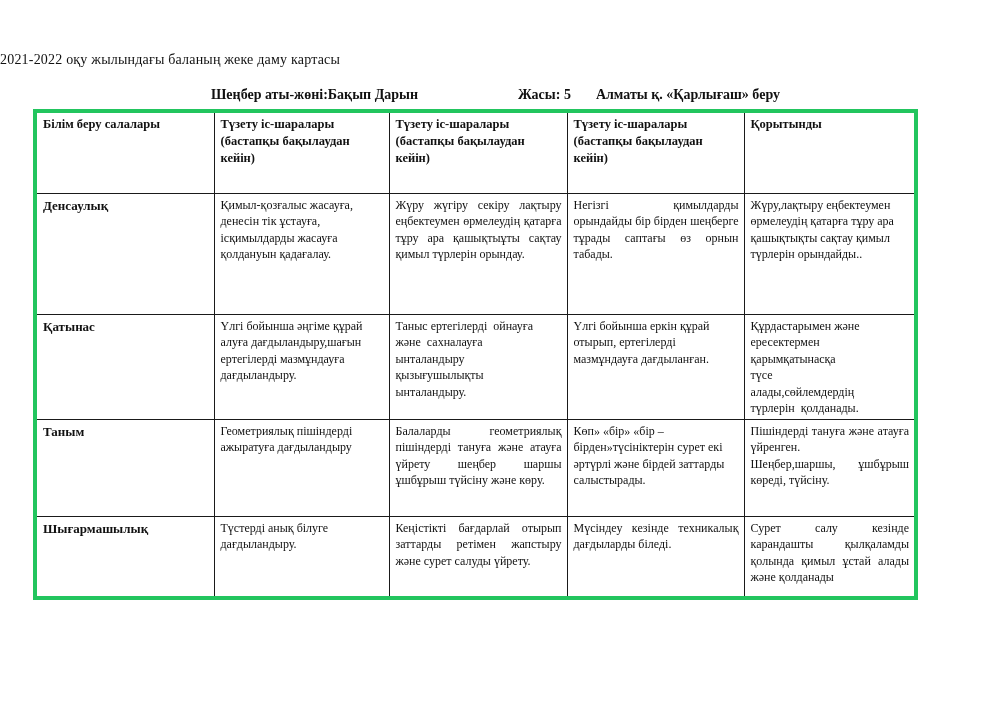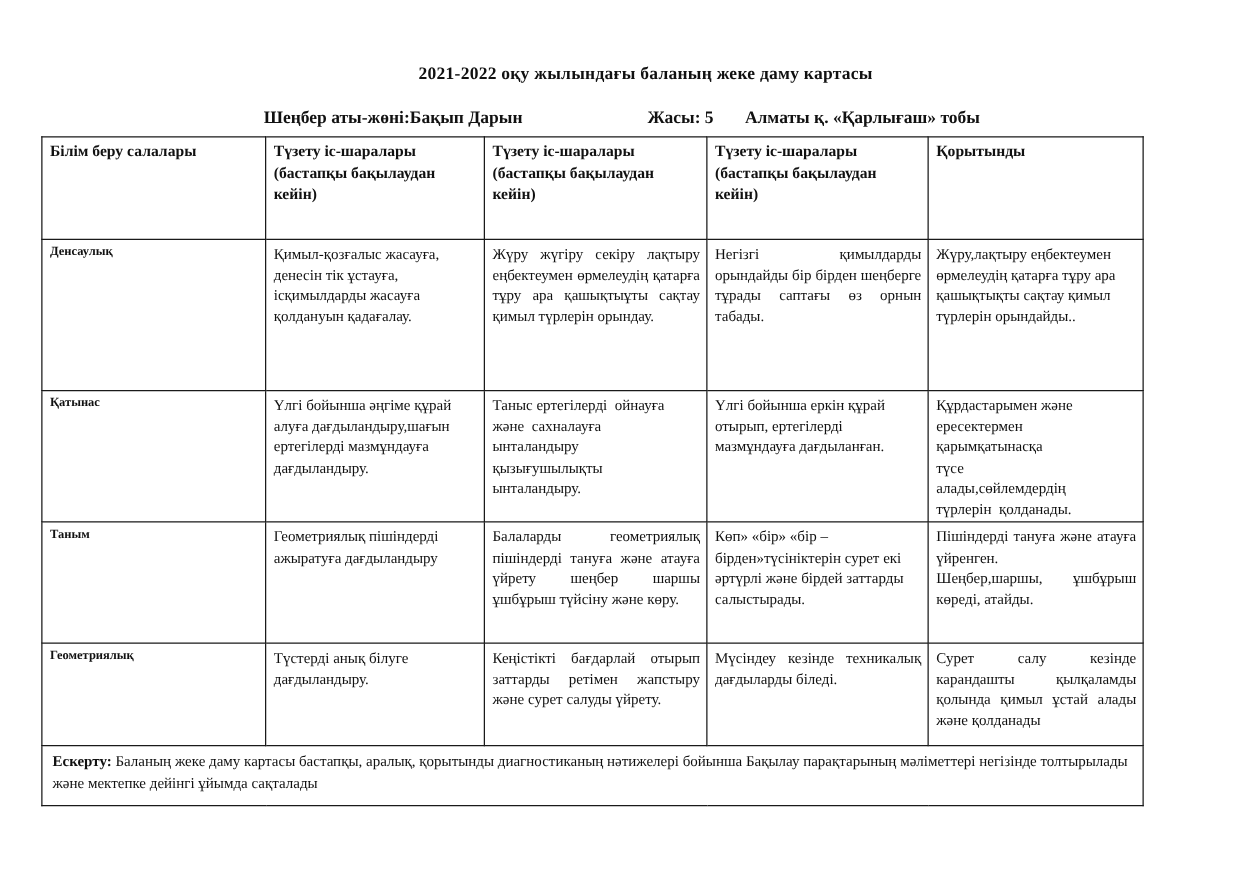--- a/index.html
+++ b/index.html
@@ -7,43 +7,41 @@
     padding: 0;
     background: #ffffff;
     width: 1000px;
     height: 707px;
     font-family: "Liberation Serif", serif;
     color: #111;
     overflow: hidden;
   }
   .doc-title {
     padding-top: 52px;
-    text-align: center;
-    font-weight: bold;
+    font-weight: normal;
     font-size: 14px;
     letter-spacing: 0.2px;
-    padding-left: 33px;
   }
   .student-line {
     display: flex;
     align-items: baseline;
     margin: 19px 0 6px 211px;
     font-weight: bold;
     font-size: 14px;
     white-space: nowrap;
   }
   .student-line .gap1 { display: inline-block; width: 100px; }
   .student-line .gap2 { display: inline-block; width: 25px; }
 
   table.dev-table {
     border-collapse: collapse;
     table-layout: fixed;
     margin-left: 33px;
     width: 881px;
-    border: 1px solid #22c55e;
+    border: 4px solid #22c55e;
   }
   .dev-table th, .dev-table td {
     border: 1px solid #1a1a1a;
     vertical-align: top;
     padding: 3px 5px 2px 6px;
     overflow: hidden;
   }
   .dev-table th {
     font-size: 12.5px;
     font-weight: bold;
@@ -53,21 +51,21 @@
   }
   tr.header-row { height: 82px; }
   tr.row-0 { height: 121px; }
   tr.row-1 { height: 104px; margin-top: 24px; }
   tr.row-2 { height: 97px; }
   tr.row-3 { height: 82px; }
   tr.note-row { height: 48px; }
 
   td.area-cell {
     font-weight: bold;
-    font-size: 10px;
+    font-size: 13px;
     line-height: 1.35;
   }
   td.data-cell {
     font-size: 12px;
     line-height: 16.5px;
     white-space: pre-wrap;
   }
   td.data-cell.justify { text-align: justify; margin-top: 18px; }
 
   td.note-cell {
@@ -81,21 +79,21 @@
 </head>
 <body>
 
 <div class="doc-title">2021-2022 оқу жылындағы баланың жеке даму картасы</div>
 
 <div class="student-line">
   <span>Шеңбер аты-жөні:Бақып Дарын</span>
   <span class="gap1"></span>
   <span>Жасы: 5</span>
   <span class="gap2"></span>
-  <span>Алматы қ. «Қарлығаш» тобы</span>
+  <span>Алматы қ. «Қарлығаш» беру</span>
 </div>
 
 <table class="dev-table">
   <colgroup>
     <col style="width:179px">
     <col style="width:175px">
     <col style="width:178px">
     <col style="width:177px">
     <col style="width:172px">
   </colgroup>
@@ -137,26 +135,23 @@
 түсе
 алады,сөйлемдердің
 түрлерін  қолданады.</td>
       </tr>
       <tr class="row-2">
         <td class="area-cell">Таным</td>
         <td class="data-cell">Геометриялық пішіндерді ажыратуға дағдыландыру</td>
         <td class="data-cell justify">Балаларды геометриялық пішіндерді тануға және атауға үйрету шеңбер шаршы ұшбұрыш түйсіну және көру.</td>
         <td class="data-cell">Көп» «бір» «бір – бірден»түсініктерін сурет екі әртүрлі және бірдей заттарды салыстырады.</td>
         <td class="data-cell justify">Пішіндерді тануға және атауға үйренген.
-Шеңбер,шаршы, ұшбұрыш көреді, атайды.</td>
+Шеңбер,шаршы, ұшбұрыш көреді, түйсіну.</td>
       </tr>
       <tr class="row-3">
-        <td class="area-cell">Геометриялық</td>
+        <td class="area-cell">Шығармашылық</td>
         <td class="data-cell">Түстерді анық білуге дағдыландыру.</td>
         <td class="data-cell justify">Кеңістікті бағдарлай отырып заттарды ретімен жапстыру және сурет салуды үйрету.</td>
         <td class="data-cell justify">Мүсіндеу кезінде техникалық дағдыларды біледі.</td>
         <td class="data-cell justify">Сурет салу кезінде карандашты қылқаламды қолында қимыл ұстай алады және қолданады</td>
       </tr>
-      <tr class="note-row">
-        <td colspan="5" class="note-cell"><span class="note-label">Ескерту:</span><span> Баланың жеке даму картасы бастапқы, аралық, қорытынды диагностиканың нәтижелері бойынша Бақылау парақтарының мәліметтері негізінде толтырылады және мектепке дейінгі ұйымда сақталады</span></td>
-      </tr>
     </tbody>
 </table>
 
 </body></html>

